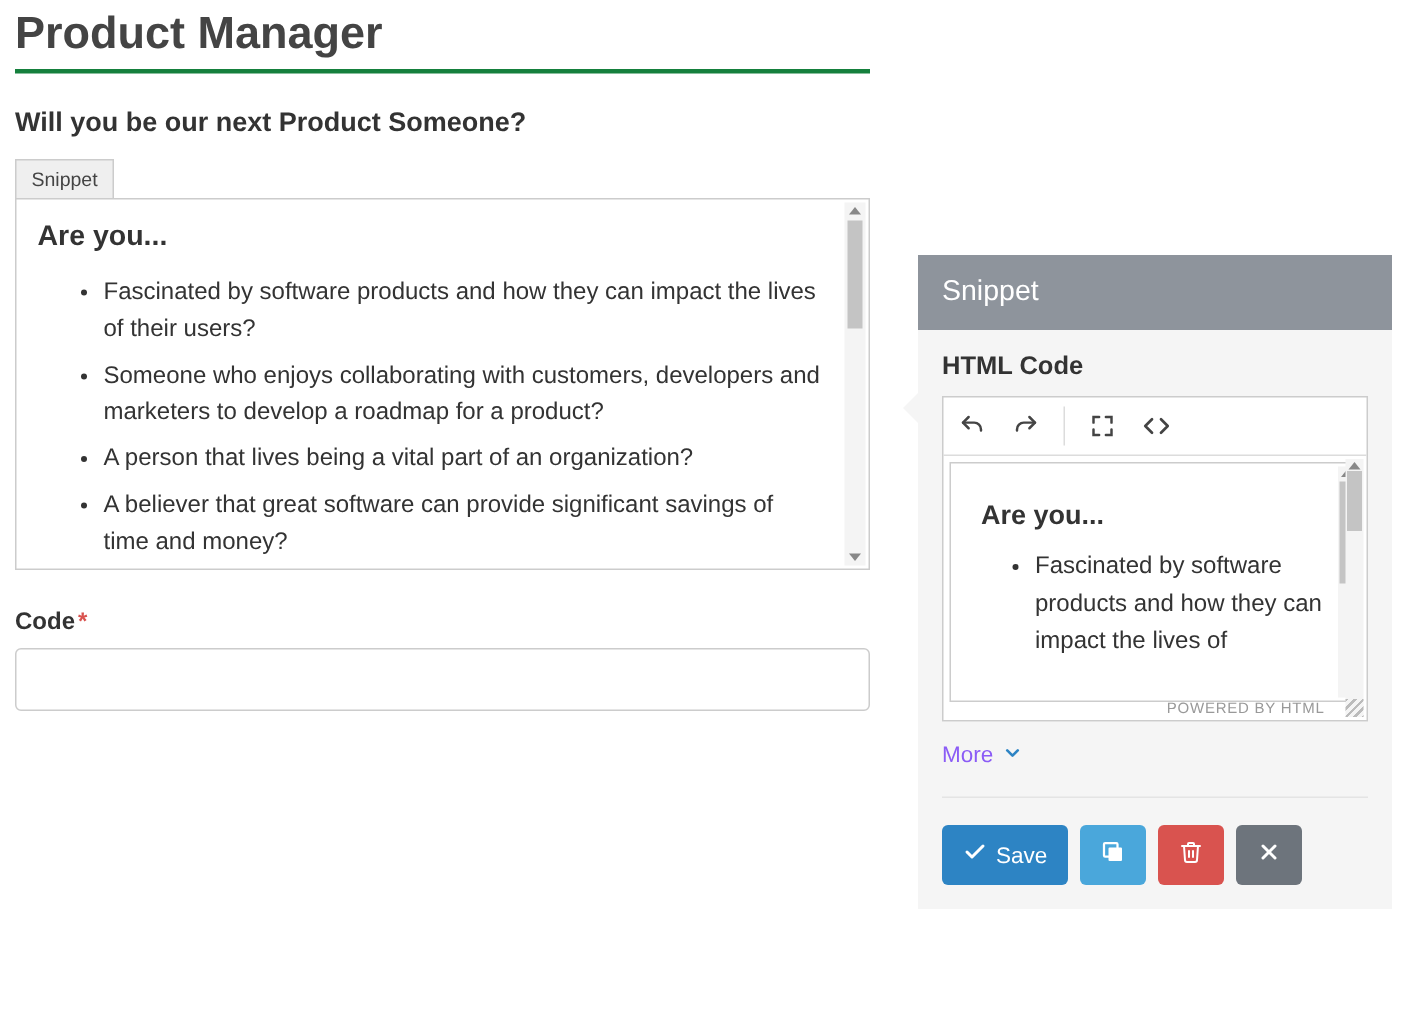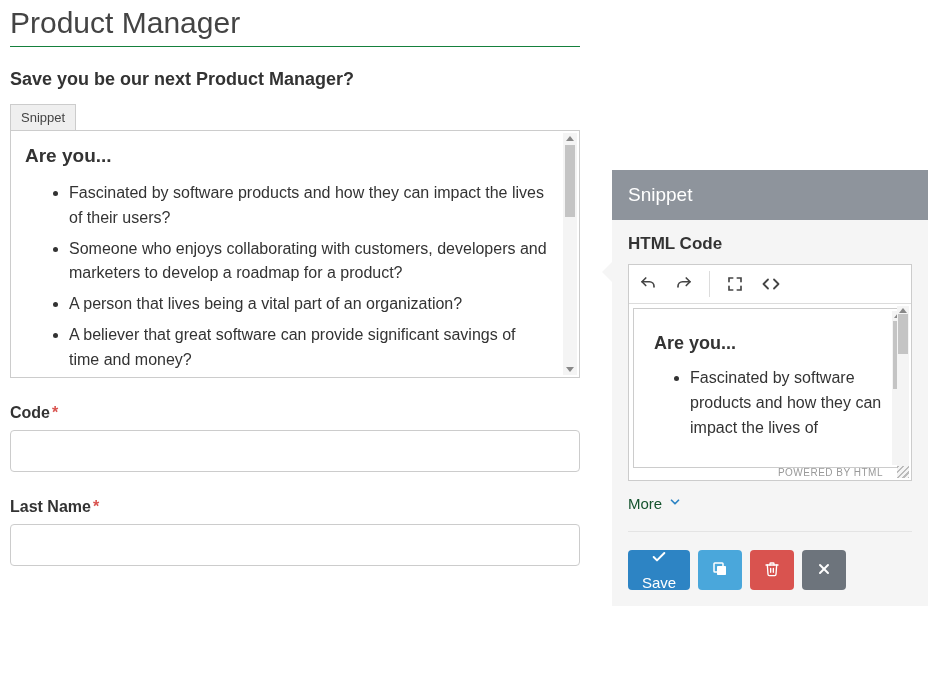--- a/index.html
+++ b/index.html
@@ -9,24 +9,24 @@
       background: #fff;
       width: 952px;
       height: 676px;
       position: relative;
     }
     .page {
       padding: 6px 10px;
       width: 590px;
     }
     h1.page-title {
-      font-weight: 400;
+      font-weight: 700;
       font-size: 30px;
       color: #444;
-      border-bottom: 1px solid #15803d;
+      border-bottom: 3px solid #15803d;
       padding-bottom: 6px;
       margin-bottom: 22px;
     }
     .question {
       font-weight: 700;
       font-size: 18px;
       margin-bottom: 14px;
       color: #333;
     }
     .tabbar {
@@ -181,21 +181,21 @@
     .mini-sb {
       position: absolute;
       top: 2px; right: 2px;
       width: 12px; height: calc(100% - 4px);
       background: #f4f4f4;
     }
     .mini-sb::before { content:""; position:absolute; left:2px; top:2px; border-left:4px solid transparent; border-right:4px solid transparent; border-bottom:5px solid #888;}
     .mini-sb .thumb { position:absolute; top:10px; left:1px; width:10px; height:68px; background:#c4c4c4;}
     .more-link {
       margin-top: 14px;
-      color: #14532d;
+      color: #8b5cf6;
       font-size: 15px;
       display: inline-flex;
       align-items: flex-start;
       gap: 6px;
       cursor: pointer;
     }
     .panel-divider {
       border: none;
       border-top: 1px solid #e4e4e4;
       margin: 18px 0;
@@ -205,40 +205,40 @@
       height: 40px;
       border: none;
       border-radius: 4px;
       color: #fff;
       font-size: 15px;
       display: inline-flex;
       align-items: center;
       justify-content: center;
       cursor: pointer;
     }
-    .btn-save   { background:#2d84c4; padding: 0 14px; gap: 6px; flex-direction: column; }
+    .btn-save   { background:#2d84c4; padding: 0 14px; gap: 6px; }
     .btn-copy   { background:#4aa7db; width: 44px; }
     .btn-delete { background:#d9534f; width: 44px; }
     .btn-close  { background:#6d747c; width: 44px; font-size: 20px; }
     .pointer-notch {
       position: absolute;
       left: -10px;
       top: 92px;
       width: 0; height: 0;
       border-top: 10px solid transparent;
       border-bottom: 10px solid transparent;
       border-right: 10px solid #f5f5f5;
     }
   </style>
 </head>
 <body>
 
 <div class="page">
   <h1 class="page-title">Product Manager</h1>
-  <div class="question">Save you be our next Product Manager?</div>
+  <div class="question">Will you be our next Product Someone?</div>
 
   <div class="tabbar">
     <div class="tab">Snippet</div>
   </div>
 
   <div class="snippet-box">
     <div class="snippet-scroll">
       <h3>Are you...</h3>
       <ul>
         <li>Fascinated by software products and how they can impact the lives of their users?</li>
@@ -247,24 +247,20 @@
         <li>A believer that great software can provide significant savings of time and money?</li>
       </ul>
     </div>
     <div class="fake-scrollbar">
         <div class="thumb"></div>
       </div>
   </div>
 
   <div class="field">
     <label><span>Code</span><span class="req">*</span></label>
-    <input type="text" style="">
-  </div>
-  <div class="field">
-    <label><span>Last Name</span><span class="req">*</span></label>
     <input type="text" style="">
   </div>
 </div>
 
 <div class="side-panel">
   <div class="panel-header">Snippet</div>
   <div class="pointer-notch"></div>
   <div class="panel-body">
     <div class="sect-label">HTML Code</div>
 

